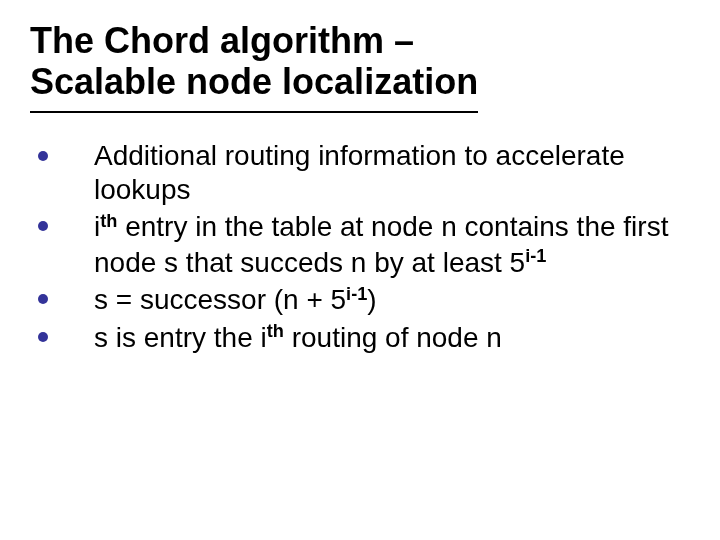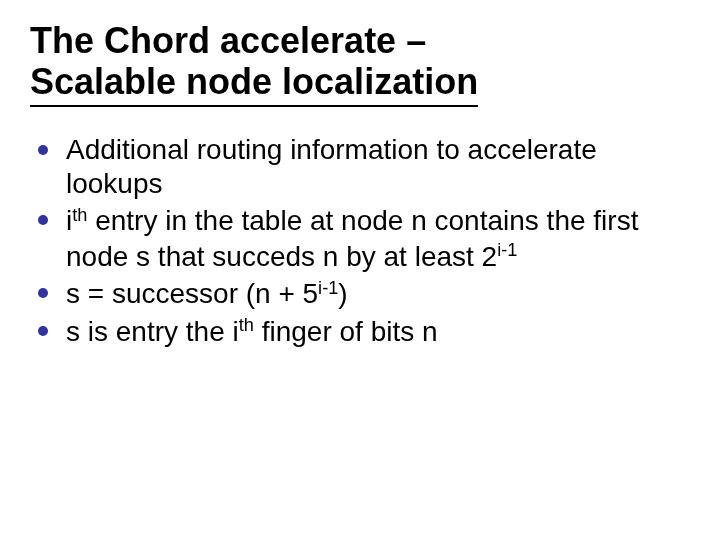--- a/index.html
+++ b/index.html
@@ -19,79 +19,81 @@
     padding: 20px 30px 30px 30px;
   }
   .title {
     font-size: 36px;
     font-weight: bold;
     line-height: 1.15;
     margin: 0 0 4px 0;
   }
   .title .underline {
     border-bottom: 2px solid #000;
-    padding-bottom: 2px;
+    padding-bottom: 8px;
     display: inline-block;
   }
   .body {
     margin-top: 26px;
     padding-left: 8px;
   }
   .item {
     display: flex;
     align-items: flex-start;
     margin-bottom: 2px;
+    gap: 28px;
   }
   .bullet {
     width: 10px;
     height: 10px;
     border-radius: 50%;
     background: #333399;
     flex: 0 0 auto;
     margin-top: 12px;
     margin-right: 18px;
   }
   .text {
     font-size: 28px;
     line-height: 1.22;
   }
   .sup {
     font-size: 0.65em;
     vertical-align: super;
     position: relative;
     top: 0.05em;
+    font-weight: bold;
   }
 </style>
 </head>
 <body>
 
 <div class="slide">
 
   <h1 class="title">
-    <span>The Chord accelerate –</span><br>
+    <span>The Chord algorithm –</span><br>
     <span class="underline">Scalable node localization</span>
   </h1>
 
   <div class="body">
 
     <div class="item">
       <span class="bullet"></span>
       <span class="text">Additional routing information to accelerate lookups</span>
     </div>
 
 
     <div class="item">
       <span class="bullet"></span>
-      <span class="text"><span>i</span><span class="sup">th</span><span> entry in the table at node n contains the first node s that succeds n by at least 2</span><span class="sup">i-1</span></span>
+      <span class="text"><span>i</span><span class="sup">th</span><span> entry in the table at node n contains the first node s that succeds n by at least 5</span><span class="sup">i-1</span></span>
     </div>
 
     <div class="item">
       <span class="bullet"></span>
       <span class="text"><span>s = successor (n + 5</span><span class="sup">i-1</span><span>)</span></span>
     </div>
 
     <div class="item">
       <span class="bullet"></span>
-      <span class="text"><span>s is entry the i</span><span class="sup">th</span><span> finger of bits n</span></span>
+      <span class="text"><span>s is entry the i</span><span class="sup">th</span><span> routing of node n</span></span>
     </div>
 
   </div>
 </div>
 
 </body></html>

